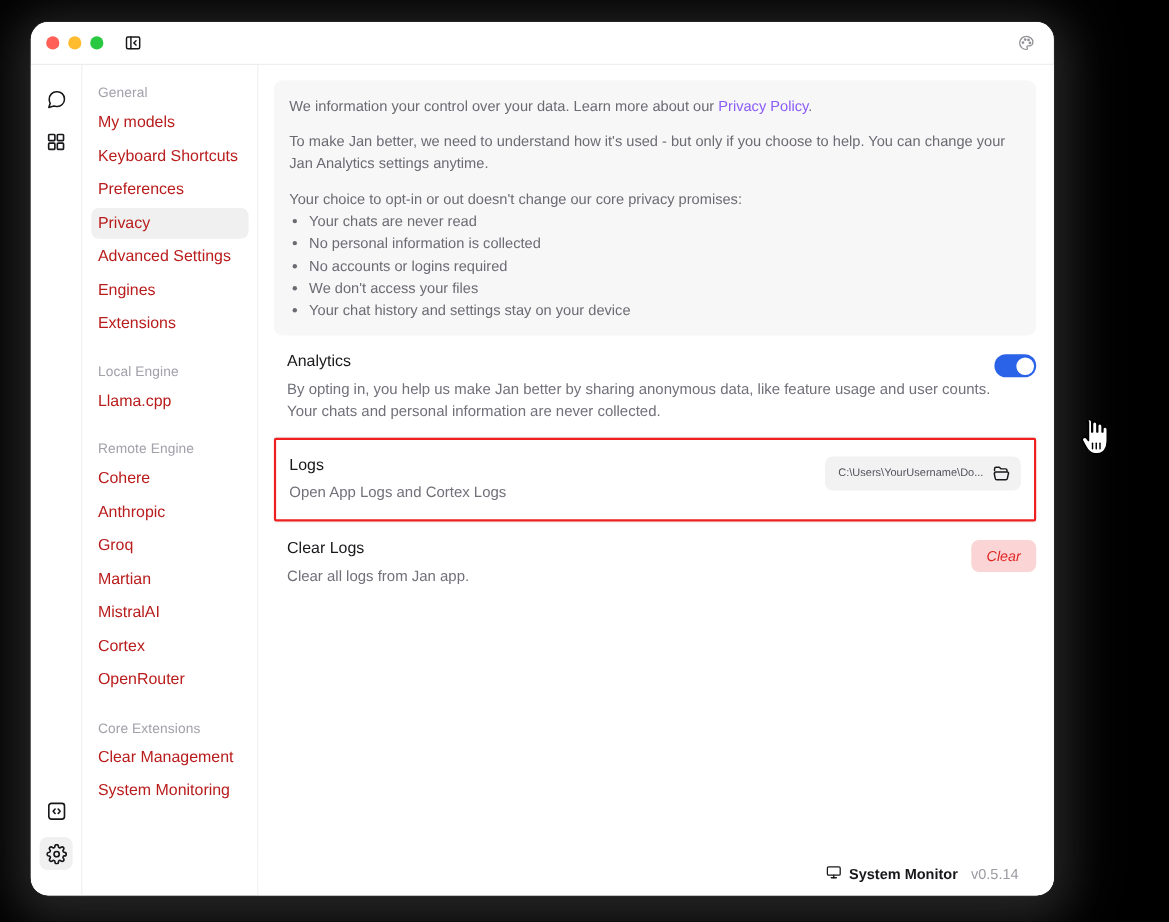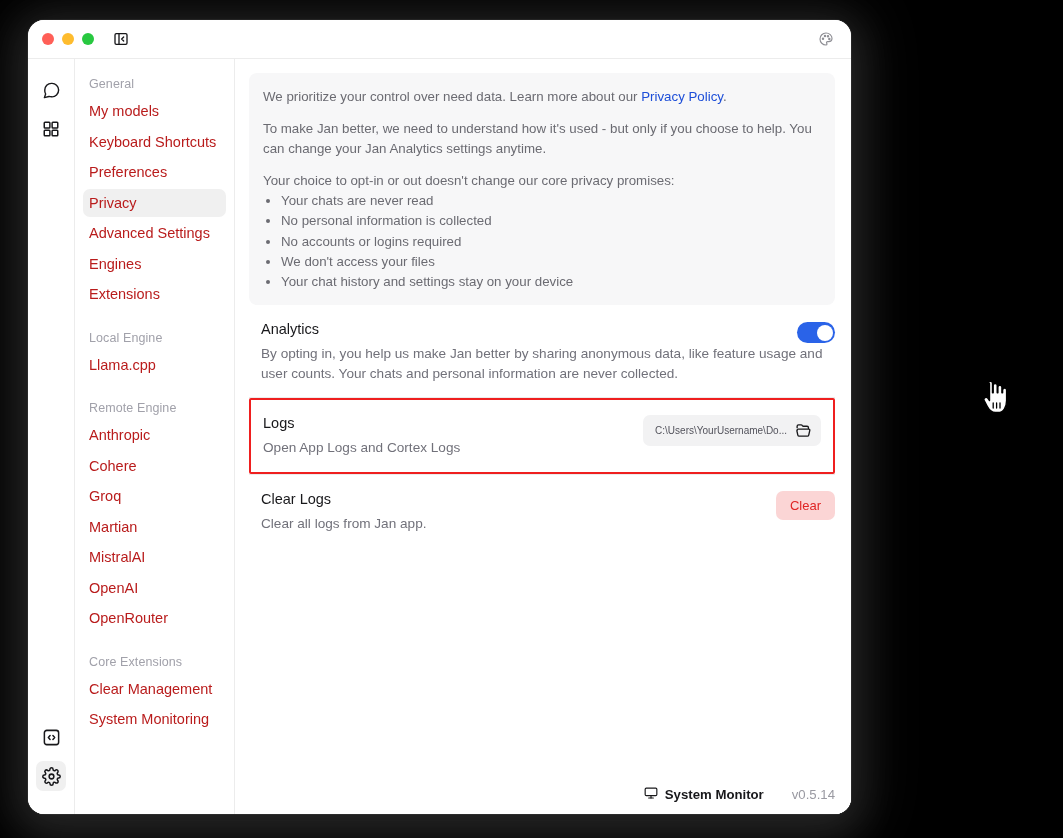--- a/index.html
+++ b/index.html
@@ -19,21 +19,21 @@
     position: relative;
     width: 1063px;
     height: 838px;
     background: #000;
   }
 
   .window {
     position: absolute;
     left: 28px;
     top: 20px;
-    width: 823px;
+    width: 930px;
     height: 794px;
     background: #ffffff;
     border-radius: 16px;
     overflow: hidden;
     box-shadow:
       0 0 0 1px rgba(255,255,255,0.06),
       0 10px 40px 14px rgba(255,255,255,0.10),
       0 2px 60px 26px rgba(255,255,255,0.05);
   }
 
@@ -142,21 +142,21 @@
   .info-card {
     background: #f7f7f8;
     border-radius: 8px;
     padding: 14px 14px 13px 14px;
     color: #6b6b72;
     font-size: 13.3px;
     line-height: 1.45;
   }
   .info-card p { margin-bottom: 13px; }
   .info-card p:last-child { margin-bottom: 0; }
-  .link { color: #1d4ed8; text-decoration: none; cursor: pointer; }
+  .link { color: #8b5cf6; text-decoration: none; cursor: pointer; }
   .promises { margin: 0; }
   .promise-list {
     list-style: disc;
     margin: 1px 0 0 18px;
     padding: 0;
   }
   .promise-list li { margin: 0 0 1px 0; }
 
   .section {
     padding: 16px 0 14px 12px;
@@ -239,20 +239,21 @@
   .clear-btn {
     background: #fbd5d5;
     color: #e02424;
     border: none;
     border-radius: 7px;
     font-size: 13px;
     font-family: "Liberation Sans", sans-serif;
     padding: 7px 14px;
     cursor: pointer;
     flex: 0 0 auto;
+    font-style: italic;
   }
 
   
   .cursor {
     position: absolute;
     left: 979px;
     top: 381px;
     width: 30px;
     height: 34px;
     pointer-events: none;
@@ -260,22 +261,22 @@
   }
 
   
   .footer {
     position: absolute;
     left: 0; right: 0; bottom: 0;
     height: 39px;
     display: flex;
     align-items: center;
     justify-content: flex-end;
-    padding-right: 16px;
-    gap: 28px;
+    padding-right: 32px;
+    gap: 12px;
     background: #fff;
   }
   .sysmon {
     display: flex; align-items: center; gap: 7px;
     font-size: 13.2px; font-weight: 700; color: #18181b;
     cursor: pointer;
   }
   .version { font-size: 13.2px; color: #9a9aa2; }
 </style>
 </head>
@@ -358,40 +359,40 @@
         <div class="nav-item">Extensions</div>
 
         <div class="nav-gap"></div>
 
         <div class="nav-group-label">Local Engine</div>
         <div class="nav-item">Llama.cpp</div>
 
         <div class="nav-gap"></div>
 
         <div class="nav-group-label">Remote Engine</div>
+        <div class="nav-item">Cohere</div>
         <div class="nav-item">Anthropic</div>
-        <div class="nav-item">Cohere</div>
         <div class="nav-item">Groq</div>
         <div class="nav-item">Martian</div>
         <div class="nav-item">MistralAI</div>
-        <div class="nav-item">OpenAI</div>
+        <div class="nav-item">Cortex</div>
         <div class="nav-item">OpenRouter</div>
 
         <div class="nav-gap"></div>
 
         <div class="nav-group-label">Core Extensions</div>
         <div class="nav-item">Clear Management</div>
         <div class="nav-item">System Monitoring</div>
       </nav>
 
       <main class="main">
 
         <div class="info-card">
           <p>
-            <span>We prioritize your control over need data. Learn more about our </span><a class="link">Privacy Policy</a><span>.</span>
+            <span>We information your control over your data. Learn more about our </span><a class="link">Privacy Policy</a><span>.</span>
           </p>
           <p>To make Jan better, we need to understand how it's used - but only if you choose to help. You can change your Jan Analytics settings anytime.</p>
           <div class="promises">
             <div>Your choice to opt-in or out doesn't change our core privacy promises:</div>
             <ul class="promise-list">
               <li>Your chats are never read</li>
               <li>No personal information is collected</li>
               <li>No accounts or logins required</li>
               <li>We don't access your files</li>
               <li>Your chat history and settings stay on your device</li>

